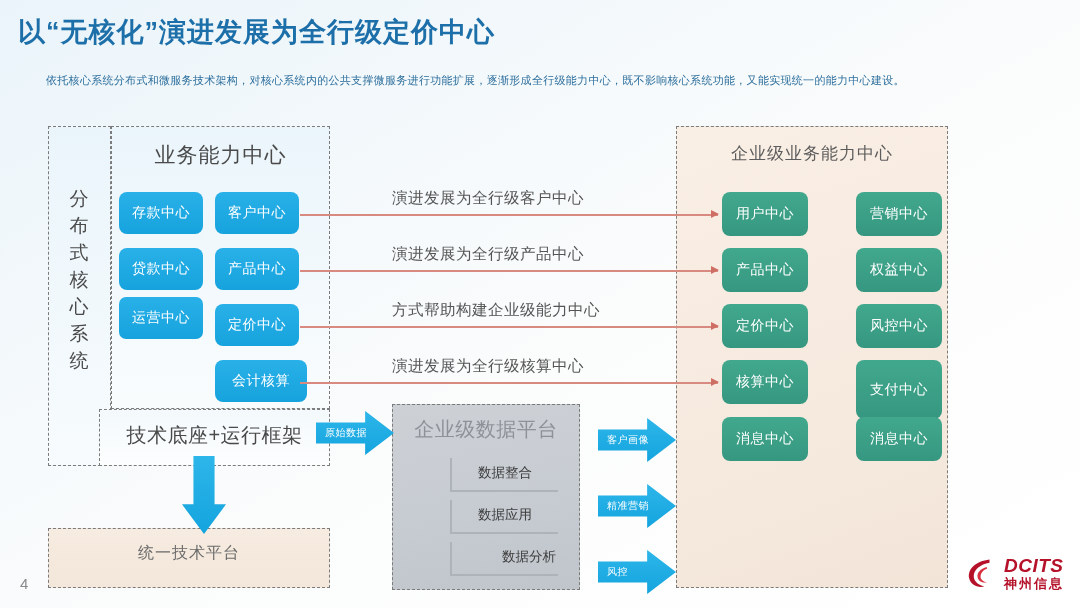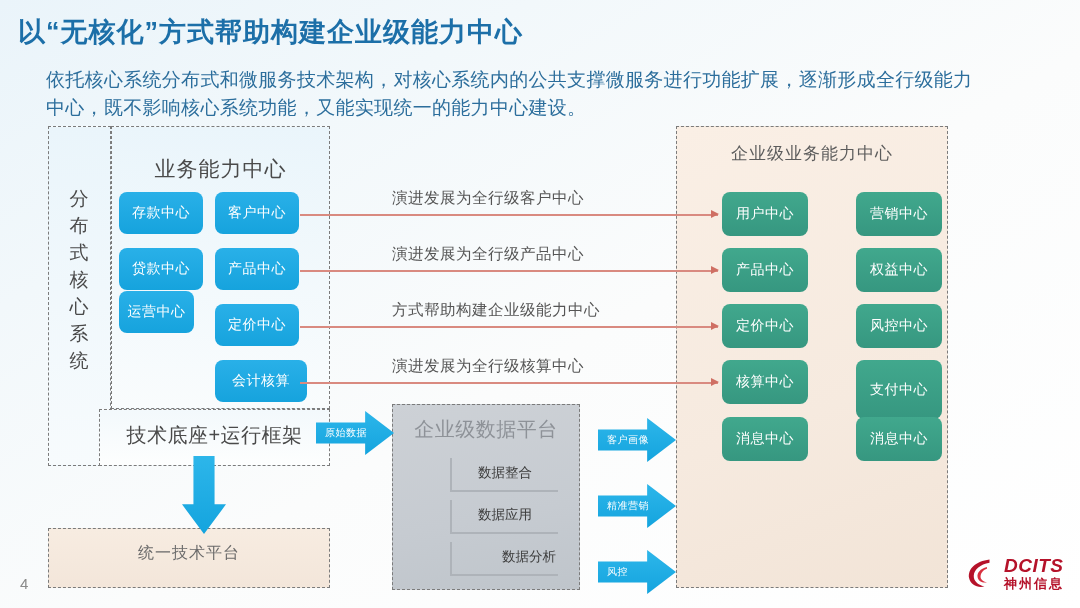--- a/index.html
+++ b/index.html
@@ -16,21 +16,21 @@
 
   
   .title {
     position: absolute; left: 18px; top: 14px;
     font-size: 27px; font-weight: bold;
     color: #1c6fa8; letter-spacing: 1px;
     white-space: nowrap;
   }
   .subtitle {
     position: absolute; left: 46px; top: 66px; width: 940px;
-    font-size: 19px; line-height: 28px; color: #2c6e9c;
+    font-size: 11px; line-height: 28px; color: #2c6e9c;
     letter-spacing: .3px;
   }
 
   
   .dashed { position: absolute; border: 1.4px dashed #7b7b7b; }
 
   
   #core-outer { left: 48px; top: 126px; width: 63px; height: 340px;
     background: linear-gradient(180deg,#eaf5fb 0%, #f7fbfd 100%); }
   #core-label {
@@ -38,21 +38,21 @@
     text-align: center; font-size: 19px; color: #4a4a4a;
     line-height: 27px; letter-spacing: 1px;
   }
   #core-label span { display: block; }
 
   
   #biz-panel { left: 111px; top: 126px; width: 219px; height: 283px;
     background: linear-gradient(180deg,#eaf5fb 0%, #f9fcfd 100%); }
   #biz-title {
     position: absolute; left: 111px; top: 141px; width: 219px;
-    text-align: center; font-size: 21px; color: #4a4a4a; letter-spacing: 1px; margin-top: 14px;
+    text-align: center; font-size: 21px; color: #4a4a4a; letter-spacing: 1px;
   }
 
   
   #tech-row { left: 99px; top: 409px; width: 231px; height: 57px;
     background: linear-gradient(180deg,#f3f9fc 0%, #fdfefe 100%); }
   #tech-row-label {
     position: absolute; left: 99px; top: 422px; width: 231px;
     text-align: center; font-size: 20px; color: #4a4a4a; letter-spacing: .5px;
   }
 
@@ -142,40 +142,40 @@
   #logo-en { font-size: 19px; font-weight: bold; color: #b5122a; letter-spacing: .5px;
              font-style: italic; }
   #logo-cn { font-size: 13px; font-weight: bold; color: #b5122a; letter-spacing: 2px;
              margin-top: 2px; }
 </style>
 </head>
 <body>
 
 <div id="slide">
 
-  <div class="title">以“无核化”方式帮助构建企业级能力中心</div>
+  <div class="title">以“无核化”演进发展为全行级定价中心</div>
   <div class="subtitle">依托核心系统分布式和微服务技术架构，对核心系统内的公共支撑微服务进行功能扩展，逐渐形成全行级能力中心，既不影响核心系统功能，又能实现统一的能力中心建设。</div>
 
   <div class="dashed" id="core-outer"></div>
   <div id="core-label">
     <span>分</span>
     <span>布</span>
     <span>式</span>
     <span>核</span>
     <span>心</span>
     <span>系</span>
     <span>统</span>
   </div>
 
   <div class="dashed" id="biz-panel"></div>
   <div id="biz-title">业务能力中心</div>
 
   <div class="chip blue" style="left:119px; top:192px; width:84px; height:42px;">存款中心</div>
   <div class="chip blue" style="left:119px; top:248px; width:84px; height:42px;">贷款中心</div>
-  <div class="chip blue" style="left:119px; top:291px; width:75px; height:42px;">运营中心</div>
+  <div class="chip blue" style="left:119px; top:297px; width:84px; height:42px;border-radius:7px;">运营中心</div>
 
   <div class="chip blue" style="left:215px; top:192px; width:84px; height:42px;">客户中心</div>
   <div class="chip blue" style="left:215px; top:248px; width:84px; height:42px;">产品中心</div>
   <div class="chip blue" style="left:215px; top:304px; width:84px; height:42px;">定价中心</div>
   <div class="chip blue" style="left:215px; top:360px; width:92px; height:42px;">会计核算</div>
 
   <div class="dashed" id="tech-row"></div>
   <div id="tech-row-label">技术底座+运行框架</div>
 
   <div class="dashed" id="uni-box"></div>

